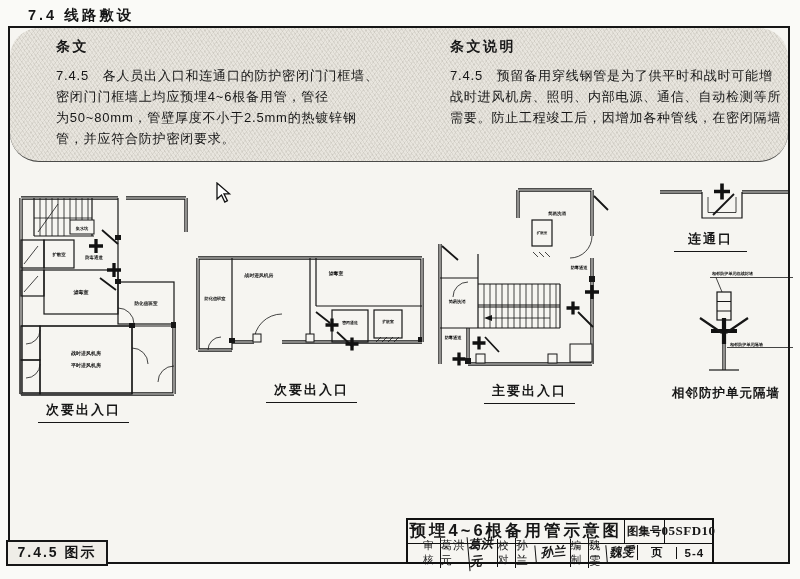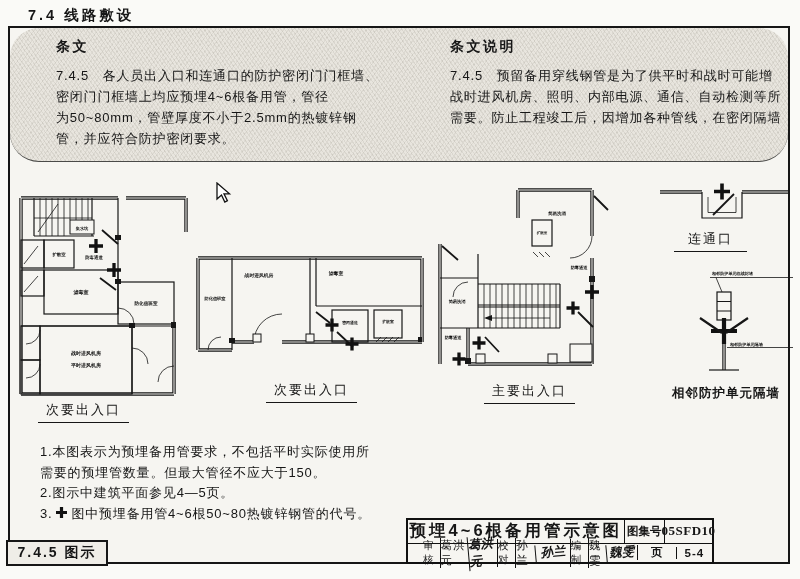--- a/index.html
+++ b/index.html
@@ -22,21 +22,21 @@
   .w1{stroke:#161616;stroke-width:1.2;fill:none;}
   .thin{stroke:#161616;stroke-width:0.8;fill:none;}
   .leaf{stroke:#161616;stroke-width:1.8;fill:none;}
   .plus{stroke:#111;stroke-width:3.3;fill:none;}
   .plusbig{stroke:#111;stroke-width:4.2;fill:none;}
   .jamb{fill:#161616;stroke:none;}
   .sq{fill:#f6f5f1;stroke:#161616;stroke-width:1;}
   text{font-family:"Liberation Sans","DejaVu Sans",sans-serif;}
   text.rl{fill:#111;text-anchor:middle;font-weight:600;}
   text.rls{fill:#111;text-anchor:start;font-weight:600;}
-  .cap{position:absolute;font-weight:normal;font-size:13px;letter-spacing:2px;
+  .cap{position:absolute;font-weight:bold;font-size:13px;letter-spacing:2px;
        border-bottom:1.5px solid #161616;padding:0 8px 3px;}
   .cap2{position:absolute;font-weight:bold;font-size:12.5px;letter-spacing:1px;}
   .notes{position:absolute;left:40px;top:442px;font-size:13px;line-height:20.5px;letter-spacing:0.8px;}
   .note-plus{display:inline-block;vertical-align:-1px;margin:0 3px;}
   .tb{position:absolute;left:406px;top:518px;width:308px;height:46px;box-sizing:border-box;
       border:2px solid #111;background:#f6f5f1;display:flex;flex-direction:column;}
   .tb-r1{display:flex;height:24px;border-bottom:1.5px solid #111;align-items:stretch;}
   .tb-title{width:280px;display:flex;align-items:center;justify-content:center;
             font-size:16.5px;font-weight:bold;letter-spacing:3px;}
   .tb-c{border-left:1.2px solid #111;display:flex;align-items:center;justify-content:center;box-sizing:border-box;}
@@ -192,30 +192,20 @@
     <path class="w2" d="M71,54 V104"></path>
     <path class="w2i" d="M71,54 V104"></path>
     <path class="plusbig" d="M58,65 H84 M71,52 V78"></path>
     <path class="leaf" d="M47,52 L69,67 M95,52 L73,67" style="stroke-width:2.2"></path>
     <text class="rls" x="77" y="79.5" font-size="4.1">相邻防护单元隔墙</text>
     <path class="thin" d="M74,81.5 H140"></path>
     <path class="w1" d="M56,104 H86"></path>
   </svg>
   <div class="cap2" style="left:672px;top:385px">相邻防护单元隔墙</div>
 
-  <div class="notes">
-    <div>1.本图表示为预埋备用管要求，不包括平时实际使用所</div>
-    <div>需要的预埋管数量。但最大管径不应大于150。</div>
-    <div>2.图示中建筑平面参见4—5页。</div>
-    <div>
-      <span>3.</span><svg class="note-plus" width="13" height="13" viewBox="0 0 13 13">
-          <path d="M1,6.5 H12 M6.5,1 V12" stroke="#111" stroke-width="3.2" fill="none"></path>
-        </svg><span>图中预埋备用管4~6根50~80热镀锌钢管的代号。</span>
-    </div>
-  </div>
 
   <div class="tb">
     <div class="tb-r1">
       <div class="tb-title">预埋4~6根备用管示意图</div>
       <div class="tb-c tb-atlas-label">图集号</div>
       <div class="tb-c tb-atlas-no">05SFD10</div>
     </div>
     <div class="tb-r2">
       <div class="tb-c lb first" style="width:22px">审核</div>
       <div class="tb-c nm" style="width:38px">葛洪元</div>

